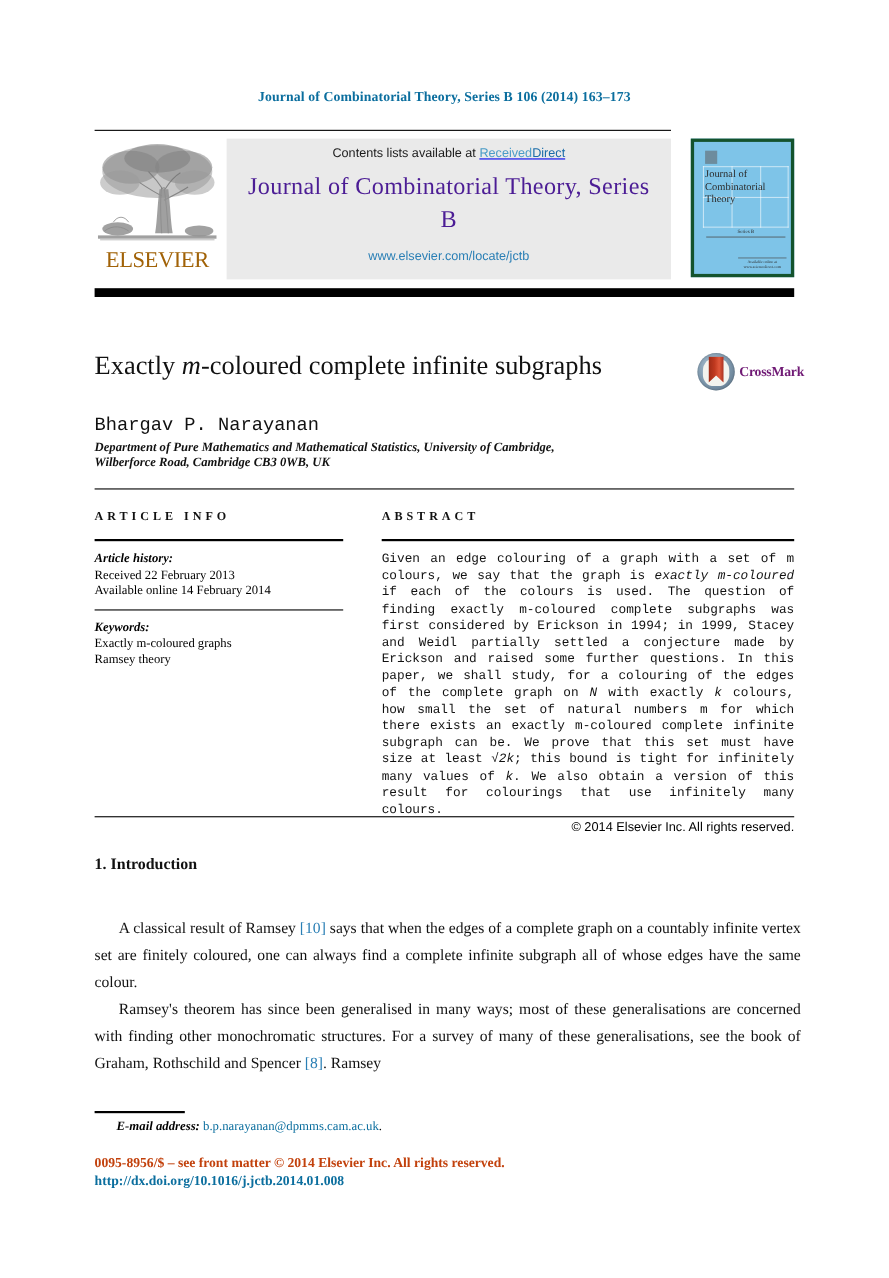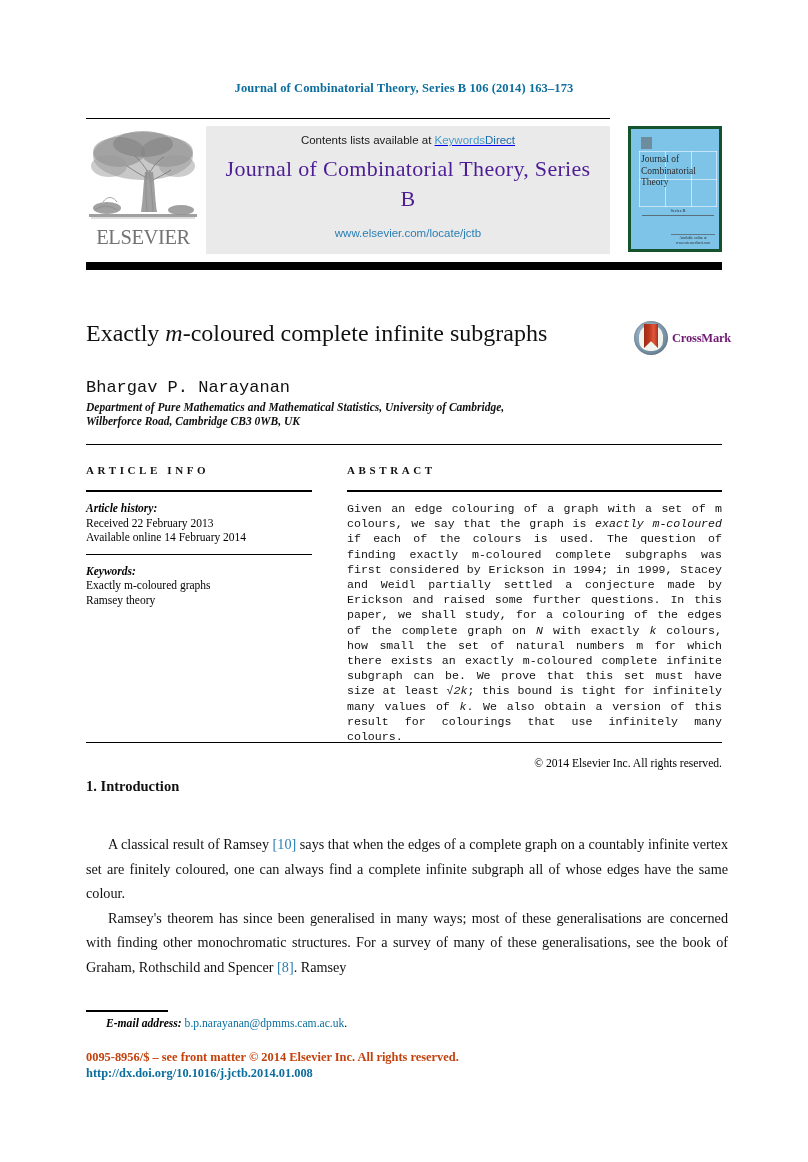--- a/index.html
+++ b/index.html
@@ -61,21 +61,21 @@
     position: absolute;
     left: 0; top: 0;
     width: 108px;
     height: 98px;
   }
   .elsevier-word {
     position: absolute;
     left: -1px; top: 99px;
     width: 110px;
     text-align: center;
-    color: #737373;
+    color: #a16207;
     font-family: "Liberation Serif", serif;
     font-size: 20.5px;
     font-weight: normal;
     letter-spacing: -0.4px;
     line-height: 24px;
   }
 
   .gray-panel {
     position: absolute;
     left: 120px; top: 8px;
@@ -324,23 +324,23 @@
   .abs-body {
     margin-top: 9px;
     font-family: Liberation Mono, monospace;
     font-size: 11.6px;
     line-height: 15.2px;
     text-align: justify;
     color: #111;
   }
   .abs-body .ital { font-style: italic; }
   .abs-copy {
-    margin-top: 13px;
+    margin-top: 1px;
     text-align: right;
-    font-family: Liberation Serif, serif;
+    font-family: Liberation Sans, sans-serif;
     font-size: 11.6px;
   }
 
   .rule-under-abs {
     position: absolute;
     left: 86px; top: 742px;
     width: 636px;
     height: 1px;
     background: #000;
   }
@@ -441,21 +441,21 @@
         <rect x="0" y="88" width="108" height="3" fill="#8f8f8f" opacity="0.85"></rect>
         <g stroke="#7d7d7d" stroke-width="0.7" opacity="0.7">
           <path d="M2 92 L106 92"></path>
         </g>
       </svg>
       <div class="elsevier-word">ELSEVIER</div>
     </div>
 
     <div class="gray-panel">
       <div class="contents-line">
-        <span>Contents lists available at </span><a class="sd" href="#"><span class="sd-science">Keywords</span><span class="sd-direct">Direct</span></a>
+        <span>Contents lists available at </span><a class="sd" href="#"><span class="sd-science">Received</span><span class="sd-direct">Direct</span></a>
       </div>
       <div class="journal-title">Journal of Combinatorial Theory, Series B</div>
       <div class="journal-url">www.elsevier.com/locate/jctb</div>
     </div>
 
     <div class="cover">
       <div class="cover-badge"></div>
       <div class="cover-grid">
         <div class="v" style="left:0"></div>
         <div class="v" style="left:26px"></div>

